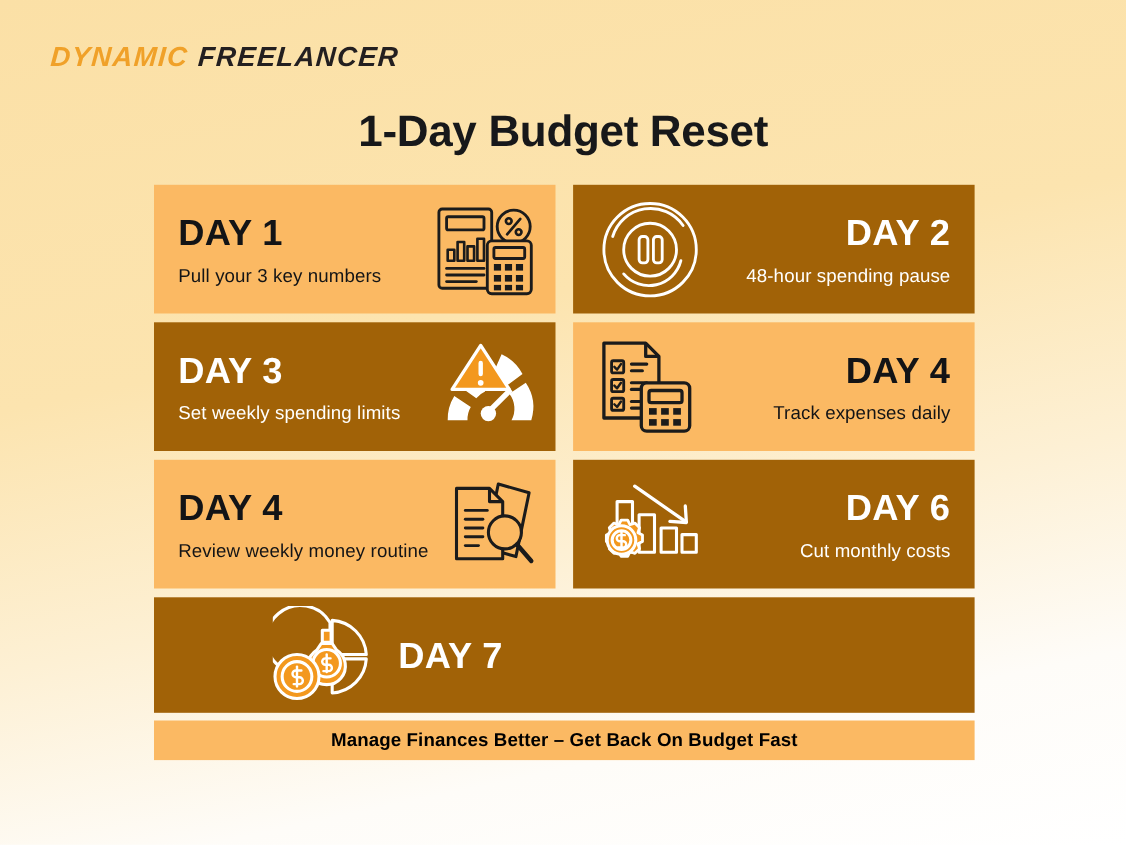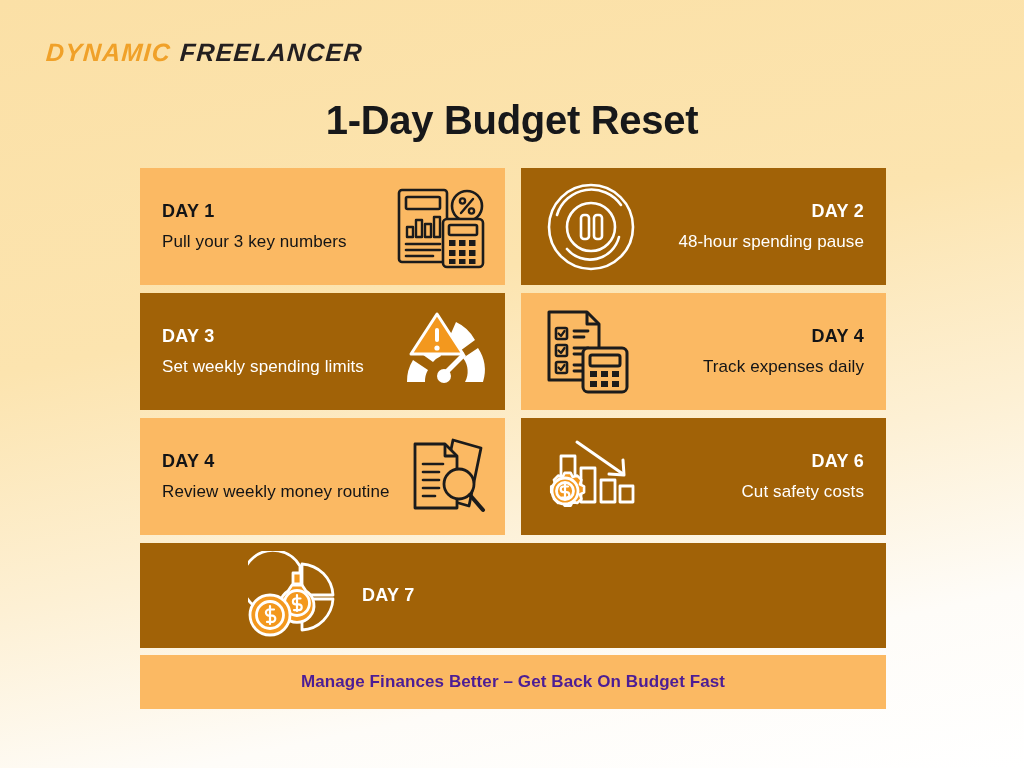--- a/index.html
+++ b/index.html
@@ -49,42 +49,42 @@
 
   .card.light { background:#FBB963; color:#131416; }
   .card.dark  { background:#a16207; color:#FFFFFF; }
 
   .card-text { display:flex; flex-direction:column; gap:10px; }
   .card.text-right { justify-content:flex-end; }
   .card.text-right .card-text { align-items:flex-end; text-align:right; }
   .card.text-left  { justify-content:flex-start; }
   .card.text-left  .card-text { align-items:flex-start; text-align:left; }
 
-  .day-label { font-size:18px; font-weight:700; letter-spacing:0.3px; }
+  .day-label { font-size:33px; font-weight:700; letter-spacing:0.3px; }
   .day-desc  { font-size:17px; font-weight:400; letter-spacing:0.1px; }
 
   .icon-slot { position:absolute; display:flex; align-items:center; justify-content:center; }
   .icon-right { right:16px; top:50%; transform:translateY(-50%); }
   .icon-left  { left:22px;  top:50%; transform:translateY(-50%); }
 
   
   .card.full { padding:0; }
   #card-day7-inner {
     display:flex; align-items:center; gap:22px;
     margin-left:108px;
   }
   #card-day7-inner .card-text { align-items:flex-start; text-align:left; gap:9px; }
 
   
   #footer {
     position:absolute; left:140px; top:655px;
-    width:746px; height:54px;
+    width:746px; height:36px;
     background:#FBB963;
     display:flex; align-items:center; justify-content:center;
-    font-size:17px; font-weight:700; color:#4c1d95;
+    font-size:17px; font-weight:700; color:#000000;
     letter-spacing:0.1px;
   }
 </style>
 </head>
 <body>
 
 <div id="logo">
   <span class="part-a">DYNAMIC</span>
   <span class="part-b">FREELANCER</span>
 </div>
@@ -272,21 +272,21 @@
             <circle cx="22" cy="57" r="8.5"></circle>
             <g stroke-width="2.2" stroke-linecap="round">
               <line x1="22" y1="49" x2="22" y2="65"></line>
               <path d="M25 52.5 h-4.5 a2.8 2.8 0 0 0 0 5.6 h3 a2.8 2.8 0 0 1 0 5.6 H19"></path>
             </g>
           </g>
         </svg>
       </div>
       <div class="card-text">
         <div class="day-label">DAY 6</div>
-        <div class="day-desc">Cut safety costs</div>
+        <div class="day-desc">Cut monthly costs</div>
       </div>
     </div>
   </div>
 
   <div class="row">
     <div class="card full dark">
       <div id="card-day7-inner">
         <div class="icon-slot" style="position:relative;left:0;top:0;transform:none">
           <svg width="92" height="90" viewBox="0 0 92 90">
             <g fill="none" stroke="#FFFFFF" stroke-width="2.8" stroke-linejoin="round">

